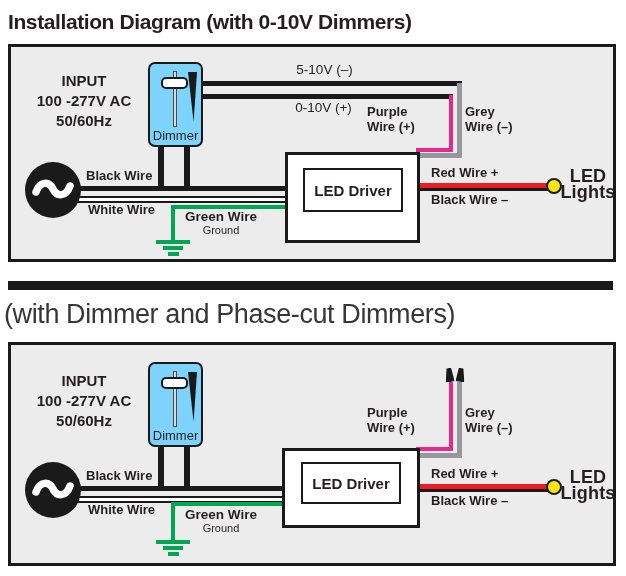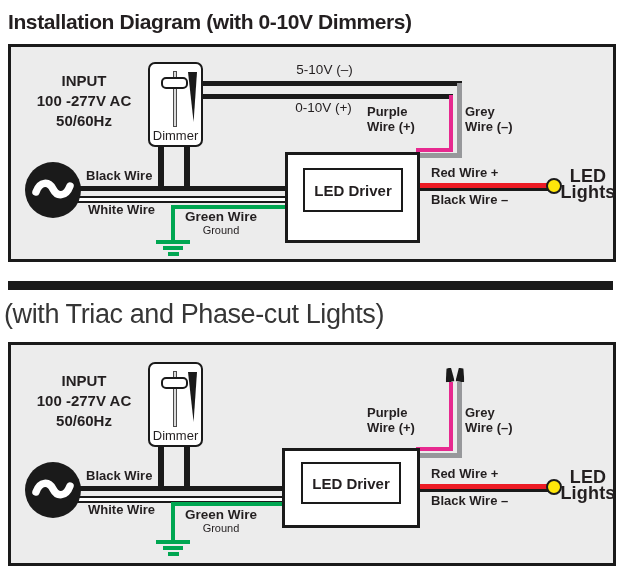--- a/index.html
+++ b/index.html
@@ -33,21 +33,21 @@
   .lbl { position:absolute; font-weight:bold; font-size:13px; line-height:14.5px; white-space:nowrap; }
   .lbl.ctr { text-align:left; white-space:normal; }
   .sig { position:absolute; font-size:13.5px; font-weight:normal; text-align:center; }
   .input-block { position:absolute; width:134px; text-align:center; font-weight:bold; font-size:15px; line-height:20px; }
   .led-lbl { position:absolute; width:64px; text-align:center; font-weight:bold; font-size:18px; line-height:16px; letter-spacing:0.2px; }
   .green-lbl { position:absolute; width:100px; text-align:center; }
   .green-lbl .g1 { font-weight:bold; font-size:13.5px; line-height:14px; }
   .green-lbl .g2 { font-weight:normal; font-size:11px; line-height:12px; }
 
   
-  .dimmer { position:absolute; width:55px; height:85px; background:#ffffff; border:2px solid var(--wire-black,#1a1a1a); border-radius:7px; }
+  .dimmer { position:absolute; width:55px; height:85px; background:#7dd3fc; border:2px solid var(--wire-black,#1a1a1a); border-radius:7px; }
   .dimmer .track  { position:absolute; left:23px; top:7px; width:4px; height:56px; background:#d9d9d9; border:1px solid #4a4a4a; }
   .dimmer .handle { position:absolute; left:11px; top:13px; width:27px; height:12px; background:#fff; border:2px solid var(--wire-black,#1a1a1a); border-radius:5px; }
   .dimmer .wedge  { position:absolute; left:38px; top:8px; width:9px; height:50px; background:var(--wire-black,#1a1a1a); clip-path:polygon(0 0,100% 0,62% 100%); }
   .dimmer .dlabel { position:absolute; left:0; bottom:2px; width:100%; text-align:center; font-size:13px; font-weight:normal; }
 
   .driver { position:absolute; background:#fff; border:3px solid var(--wire-black,#1a1a1a); }
   .driver-inner { position:absolute; border:2px solid var(--wire-black,#1a1a1a); display:flex; align-items:center; justify-content:center; font-weight:bold; font-size:15px; background:#fff; }
 
   .ylw { position:absolute; width:16px; height:16px; border-radius:50%; background:var(--led-yellow,#ffe60a); border:2px solid var(--wire-black,#1a1a1a); }
   .gbar { position:absolute; background:var(--green-wire,#00a651); }
@@ -127,21 +127,21 @@
   <div class="ylw" style="left:535px; top:131px;"></div>
   <div class="lbl ctr" style="left:420px; top:119px; width:92px;">Red  Wire +</div>
   <div class="lbl ctr" style="left:420px; top:146px; width:92px;">Black Wire –</div>
   <div class="led-lbl" style="left:545px; top:121px;">
     <div>LED</div>
     <div>Lights</div>
   </div>
 </section>
 
 <div class="divider"></div>
-<h2 class="title2">(with Triac and Phase-cut Lights)</h2>
+<h2 class="title2">(with Dimmer and Phase-cut Dimmers)</h2>
 
 <section id="panel2" class="panel">
 
   <div class="input-block" style="left:6px; top:26px;">
     <div>INPUT</div>
     <div>100 -277V AC</div>
     <div>50/60Hz</div>
   </div>
 
   <div class="wire" style="left:147px; top:99px; width:6px; height:47px;"></div>

